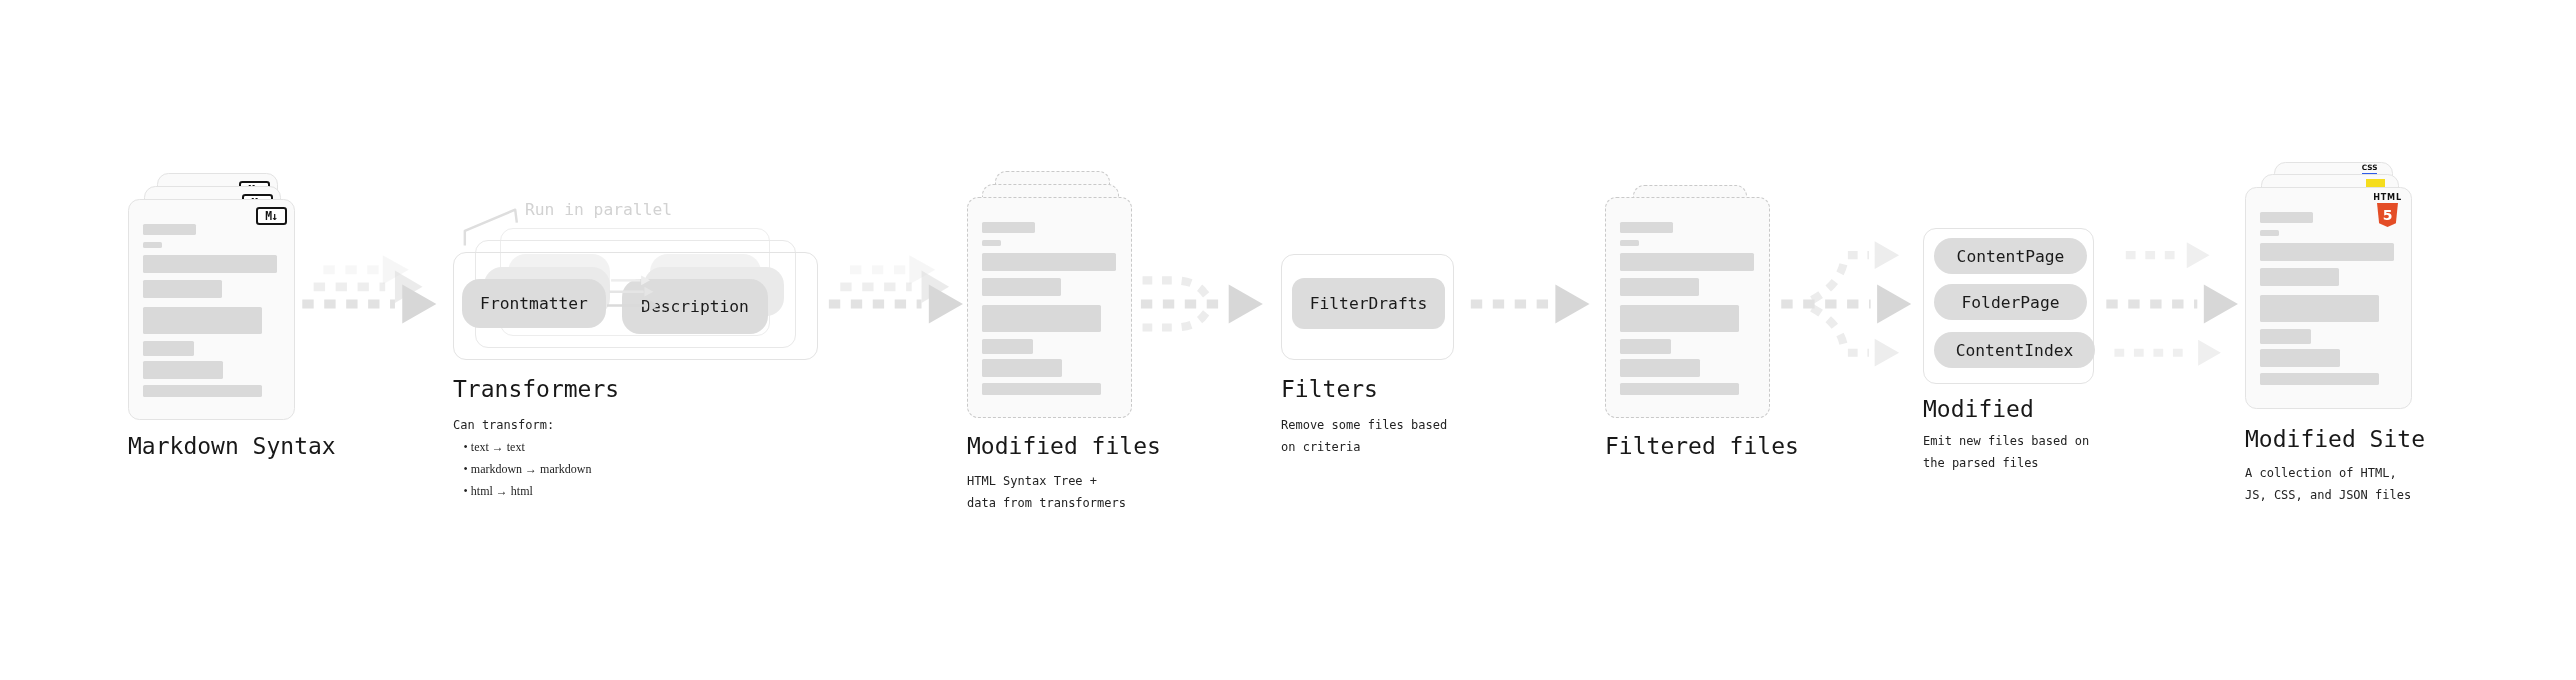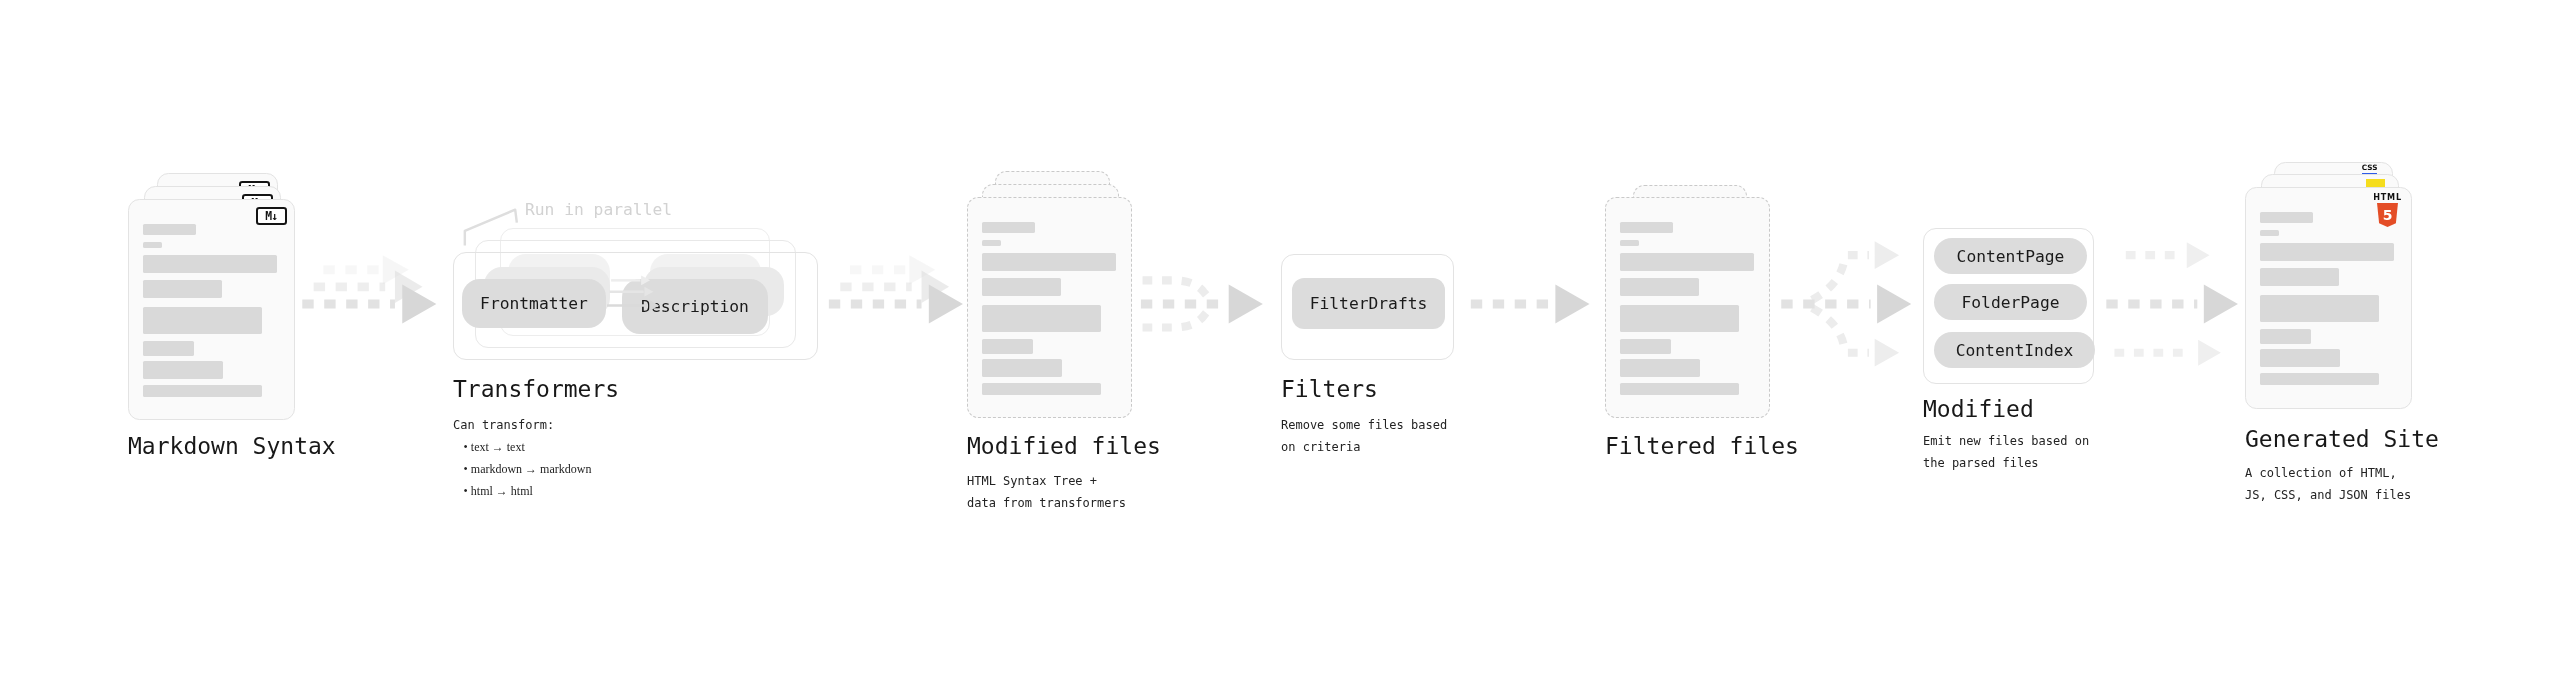--- a/index.html
+++ b/index.html
@@ -164,21 +164,21 @@
       </div>
     <div class="skel-bar" style="left: 14px; top: 24.4px; width: 53px; height: 10.6px;"></div>
         <div class="skel-bar" style="left: 14px; top: 42px; width: 18.7px; height: 5.7px;"></div>
         <div class="skel-bar" style="left: 14px; top: 55px; width: 134px; height: 18px;"></div>
         <div class="skel-bar" style="left: 14px; top: 80px; width: 79px; height: 18px;"></div>
         <div class="skel-bar" style="left: 14px; top: 107px; width: 119px; height: 27px;"></div>
         <div class="skel-bar" style="left: 14px; top: 141px; width: 51px; height: 14.6px;"></div>
         <div class="skel-bar" style="left: 14px; top: 161px; width: 80px; height: 18px;"></div>
         <div class="skel-bar" style="left: 14px; top: 185px; width: 119px; height: 12.2px;"></div>
       </div>
-    <div class="title" style="left:2245px;top:425px;">Generated Site</div>
+    <div class="title" style="left:2245px;top:425px;">Modified Site</div>
     <div class="body-text" style="left:2245px;top:462px;">
       <div>A collection of HTML,</div>
       <div>JS, CSS, and JSON files</div>
     </div>
   </div>
 
   <svg class="overlay" width="2576" height="681" viewBox="0 0 3170 838">
 
     <g>
       <g opacity="0.22">

